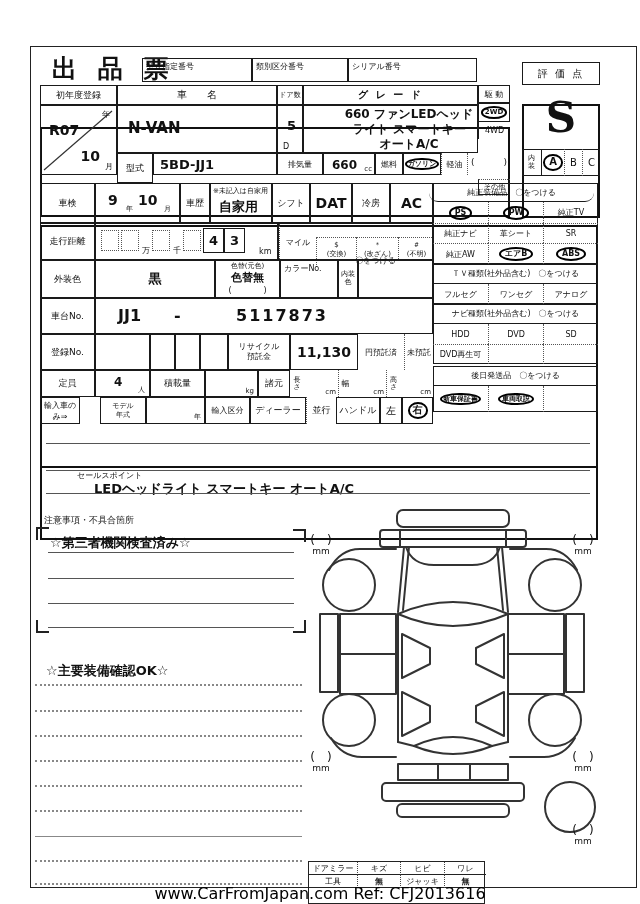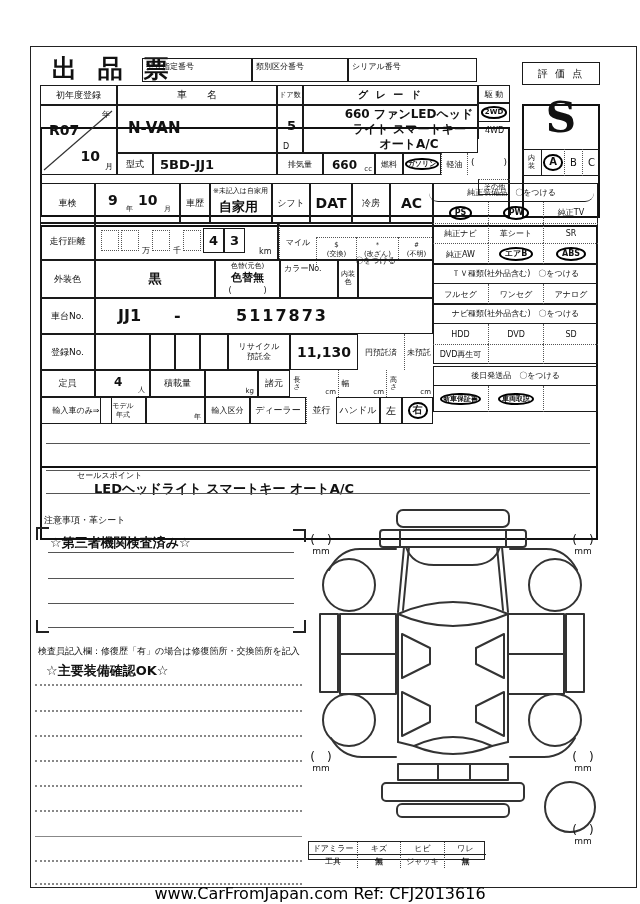--- a/index.html
+++ b/index.html
@@ -77,21 +77,21 @@
   <div class="c bd ctr s12 b pre" style="left:303px;top:105px;width:175px;height:48px;line-height:1.25;padding-left:37px;">660 ファンLEDヘッド
 ライト スマートキー
 オートA/C</div>
   <div class="c bd ctr s8" style="left:478px;top:85px;width:32px;height:18px;">駆 動</div>
   <div class="c bd ctr" style="left:478px;top:103px;width:32px;height:19px;">
     <span class="circ s7 b" style="padding:0 2px;">2WD</span>
     </div>
   <div class="c ctr s8" style="left:478px;top:122px;width:32px;height:17px;border-left:1.5px solid #1a1a1a;">4WD</div>
   <div class="c ctr s7 dott" style="left:478px;top:139px;width:32px;height:16px;border-left:1.5px solid #1a1a1a;border-bottom:1.5px solid #1a1a1a;margin-top:40px;">その他</div>
 
-  <div class="c bd ctr s9" style="left:117px;top:153px;width:36px;height:22px;">型式</div>
+  <div class="c bd ctr s9" style="left:117px;top:153px;width:36px;height:30px;">型式</div>
   <div class="c bd s13 b" style="left:153px;top:153px;width:124px;height:22px;">
     <span style="position:absolute;left:6px;top:3px;">5BD-JJ1</span>
     </div>
   <div class="c bd ctr s8" style="left:277px;top:153px;width:46px;height:22px;">排気量</div>
   <div class="c bd" style="left:323px;top:153px;width:52px;height:22px;">
     <span class="s12 b" style="position:absolute;left:8px;top:4px;">660</span>
     <span class="s7" style="position:absolute;right:2px;bottom:1px;">cc</span>
     </div>
   <div class="c bd ctr s8" style="left:375px;top:153px;width:28px;height:22px;">燃料</div>
   <div class="c bd ctr" style="left:403px;top:153px;width:38px;height:22px;">
@@ -195,21 +195,21 @@
   <div class="c ctr s8 dotl" style="left:338px;top:370px;width:14px;height:27px;">幅</div>
   <div class="c" style="left:352px;top:370px;width:34px;height:27px;">
     <span class="s7" style="position:absolute;right:2px;bottom:1px;">cm</span>
     </div>
   <div class="c ctr s7 pre dotl" style="left:386px;top:370px;width:14px;height:27px;line-height:1;">高
 さ</div>
   <div class="c" style="left:400px;top:370px;width:33px;height:27px;">
     <span class="s7" style="position:absolute;right:2px;bottom:1px;">cm</span>
     </div>
 
-  <div class="c bd ctr s8" style="left:40px;top:397px;width:72px;height:27px;">輸入車のみ⇒</div>
+  <div class="c bd ctr s8" style="left:40px;top:397px;width:40px;height:27px;">輸入車のみ⇒</div>
   <div class="c bd ctr s7 pre" style="left:100px;top:397px;width:46px;height:27px;line-height:1.2;">モデル
 年式</div>
   <div class="c bd" style="left:146px;top:397px;width:59px;height:27px;">
     <span class="s7" style="position:absolute;right:3px;bottom:1px;">年</span>
     </div>
   <div class="c bd ctr s8" style="left:205px;top:397px;width:45px;height:27px;">輸入区分</div>
   <div class="c bd ctr s9" style="left:250px;top:397px;width:56px;height:27px;">ディーラー</div>
   <div class="c ctr s9 dotl" style="left:306px;top:397px;width:30px;height:27px;">並行</div>
   <div class="c bd ctr s9" style="left:336px;top:397px;width:44px;height:27px;">ハンドル</div>
   <div class="c bd ctr s10" style="left:380px;top:397px;width:22px;height:27px;">左</div>
@@ -263,32 +263,31 @@
   <div class="c dotl" style="left:543px;top:386px;width:55px;height:26px;"></div>
 
   <div class="c bd2" style="left:40px;top:424px;width:558px;height:74px;">
     <span class="s8" style="position:absolute;left:35px;top:2px;">セールスポイント</span>
     <span class="s13 b" style="position:absolute;left:52px;top:12px;">LEDヘッドライト スマートキー オートA/C</span>
   </div>
   <div class="uline" style="left:46px;top:443px;width:544px;"></div>
   <div class="uline" style="left:46px;top:470px;width:544px;"></div>
   <div class="uline" style="left:46px;top:493px;width:544px;"></div>
 
-  <div class="c s9" style="left:44px;top:514px;">注意事項・革シート</div>
+  <div class="c s9" style="left:44px;top:514px;">注意事項・不具合箇所</div>
   <div class="c" style="left:36px;top:527px;width:13px;height:13px;border-left:2px solid #222;border-top:2px solid #222;"></div>
   <div class="c" style="left:293px;top:529px;width:13px;height:13px;border-right:2px solid #222;border-top:2px solid #222;"></div>
   <div class="c" style="left:36px;top:620px;width:13px;height:13px;border-left:2px solid #222;border-bottom:2px solid #222;"></div>
   <div class="c" style="left:293px;top:620px;width:13px;height:13px;border-right:2px solid #222;border-bottom:2px solid #222;"></div>
   <div class="c s13 b" style="left:50px;top:534px;">☆第三者機関検査済み☆</div>
   <div class="uline" style="left:48px;top:552px;width:246px;"></div>
   <div class="uline" style="left:48px;top:578px;width:246px;"></div>
   <div class="uline" style="left:48px;top:603px;width:246px;"></div>
   <div class="uline" style="left:48px;top:627px;width:246px;"></div>
 
-  <div class="c s9" style="left:38px;top:645px;width:280px;">検査員記入欄：修復歴「有」の場合は修復箇所・交換箇所を記入</div>
   <div class="c s13 b" style="left:46px;top:662px;">☆主要装備確認OK☆</div>
   <div class="dline" style="left:35px;top:684px;width:267px;"></div>
   <div class="dline" style="left:35px;top:710px;width:267px;"></div>
   <div class="dline" style="left:35px;top:735px;width:267px;"></div>
   <div class="dline" style="left:35px;top:760px;width:267px;"></div>
   <div class="dline" style="left:35px;top:785px;width:267px;"></div>
   <div class="dline" style="left:35px;top:810px;width:267px;"></div>
   <div class="uline" style="left:35px;top:836px;width:267px;border-top-color:#888;"></div>
   <div class="dline" style="left:35px;top:860px;width:267px;"></div>
   <div class="dline" style="left:35px;top:883px;width:267px;"></div>
@@ -352,21 +351,21 @@
     </div>
   <div class="c mm" style="left:566px;top:751px;width:34px;">
     <div class="s12">(　)</div>
     <div class="s9">mm</div>
     </div>
   <div class="c mm" style="left:566px;top:824px;width:34px;">
     <div class="s12">(　)</div>
     <div class="s9">mm</div>
     </div>
 
-  <div class="c" style="left:308px;top:841px;width:177px;height:19px;border:1.2px solid #222;">
+  <div class="c" style="left:308px;top:861px;width:177px;height:43px;border:1.2px solid #222;">
     <div class="c ctr s8" style="left:0;top:0;width:48px;height:13px;border-bottom:1px solid #222;">ドアミラー</div>
     <div class="c ctr s8" style="left:48px;top:0;width:43px;height:13px;border-left:1px dotted #444;border-bottom:1px solid #222;">キズ</div>
     <div class="c ctr s8" style="left:91px;top:0;width:44px;height:13px;border-left:1px dotted #444;border-bottom:1px solid #222;">ヒビ</div>
     <div class="c ctr s8" style="left:135px;top:0;width:42px;height:13px;border-left:1px dotted #444;border-bottom:1px solid #222;">ワレ</div>
     <div class="c ctr s8" style="left:0;top:13px;width:48px;height:13px;">工具</div>
     <div class="c ctr s8 b" style="left:48px;top:13px;width:43px;height:13px;border-left:1px dotted #444;">無</div>
     <div class="c ctr s8" style="left:91px;top:13px;width:44px;height:13px;border-left:1px dotted #444;">ジャッキ</div>
     <div class="c ctr s8 b" style="left:135px;top:13px;width:42px;height:13px;border-left:1px dotted #444;">無</div>
   </div>
 

